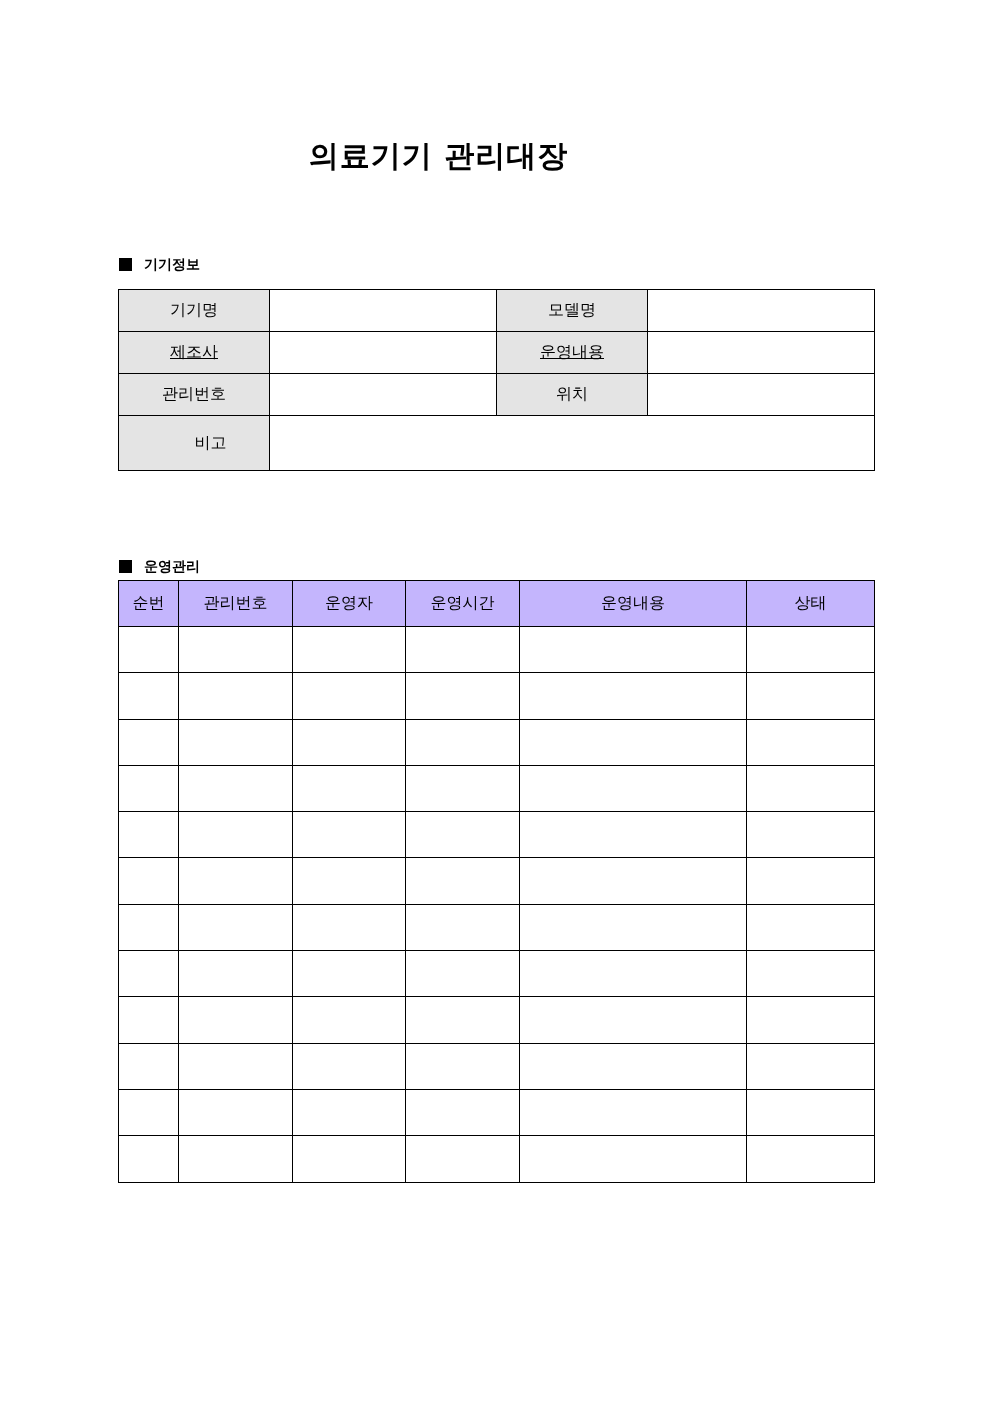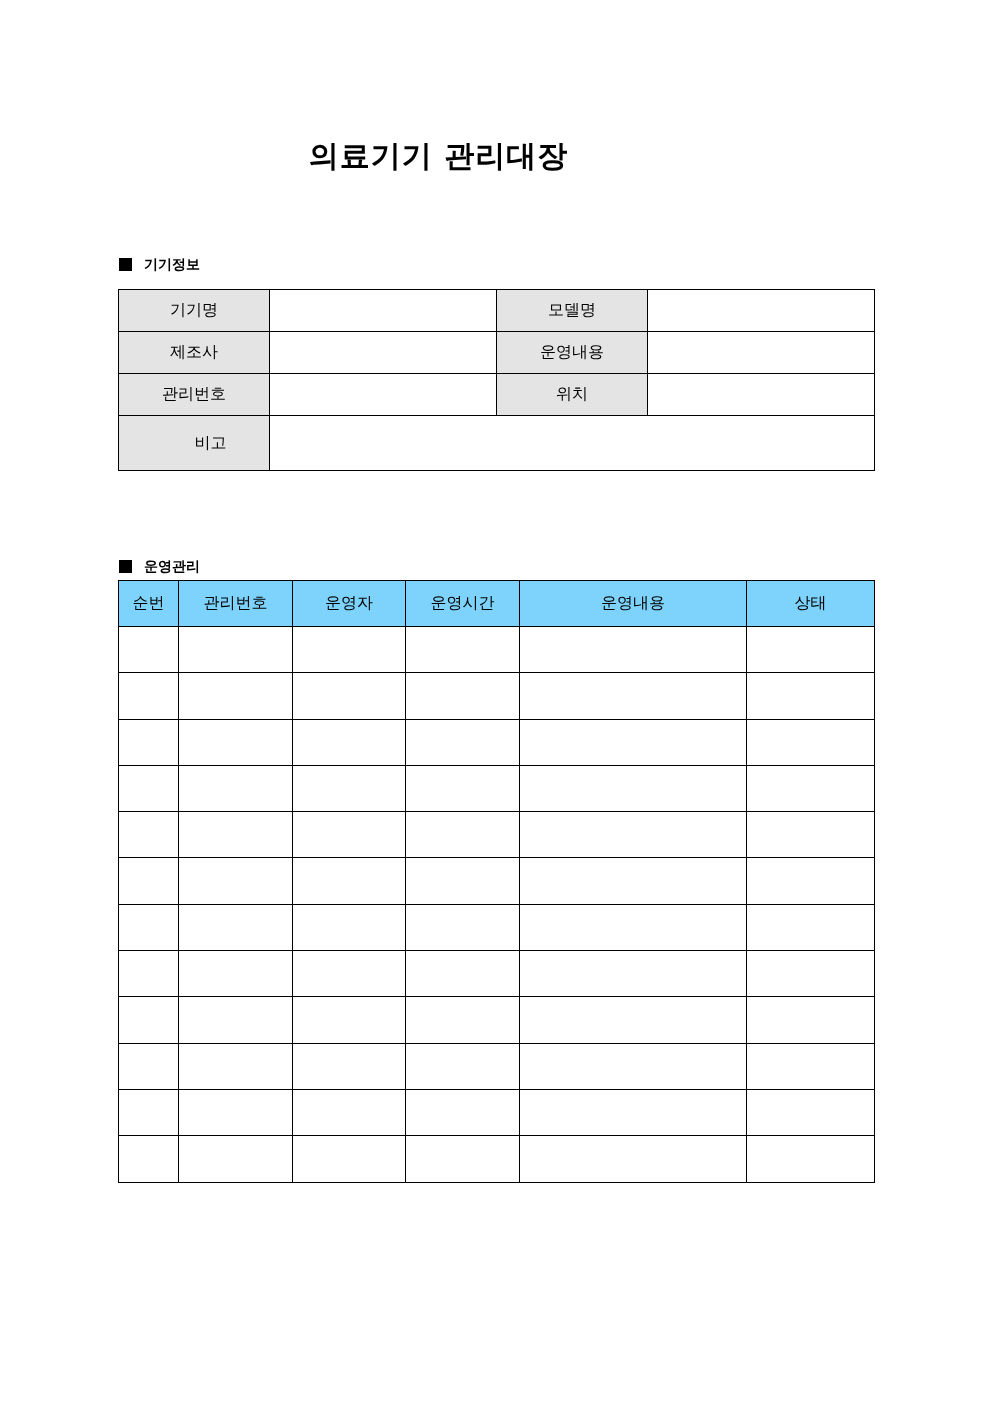--- a/index.html
+++ b/index.html
@@ -62,33 +62,33 @@
       background: #e4e4e4;
     }
 
     
     .info-table {
       left: 118px;
       top: 289px;
       width: 756px;
     }
     .info-table tr.r1 td { height: 41px; margin-top: 41px; }
-    .info-table tr.r2 td { height: 41px; }
+    .info-table tr.r2 td { height: 41px; text-decoration: underline; }
     .info-table tr.r3 td { height: 41px; text-align: center; }
     .info-table tr.r4 td { height: 54px; padding-left: 33px; }
 
     
     .ops-table {
       left: 118px;
       top: 580px;
       width: 756px;
     }
     .ops-table thead th {
       height: 45px;
-      background: #7dd3fc;
+      background: #c4b5fd;
     }
     .ops-table tbody td {
       height: 45.3px;
     }
   </style>
 </head>
 <body>
 
 <div class="page-title">의료기기 관리대장</div>
 

